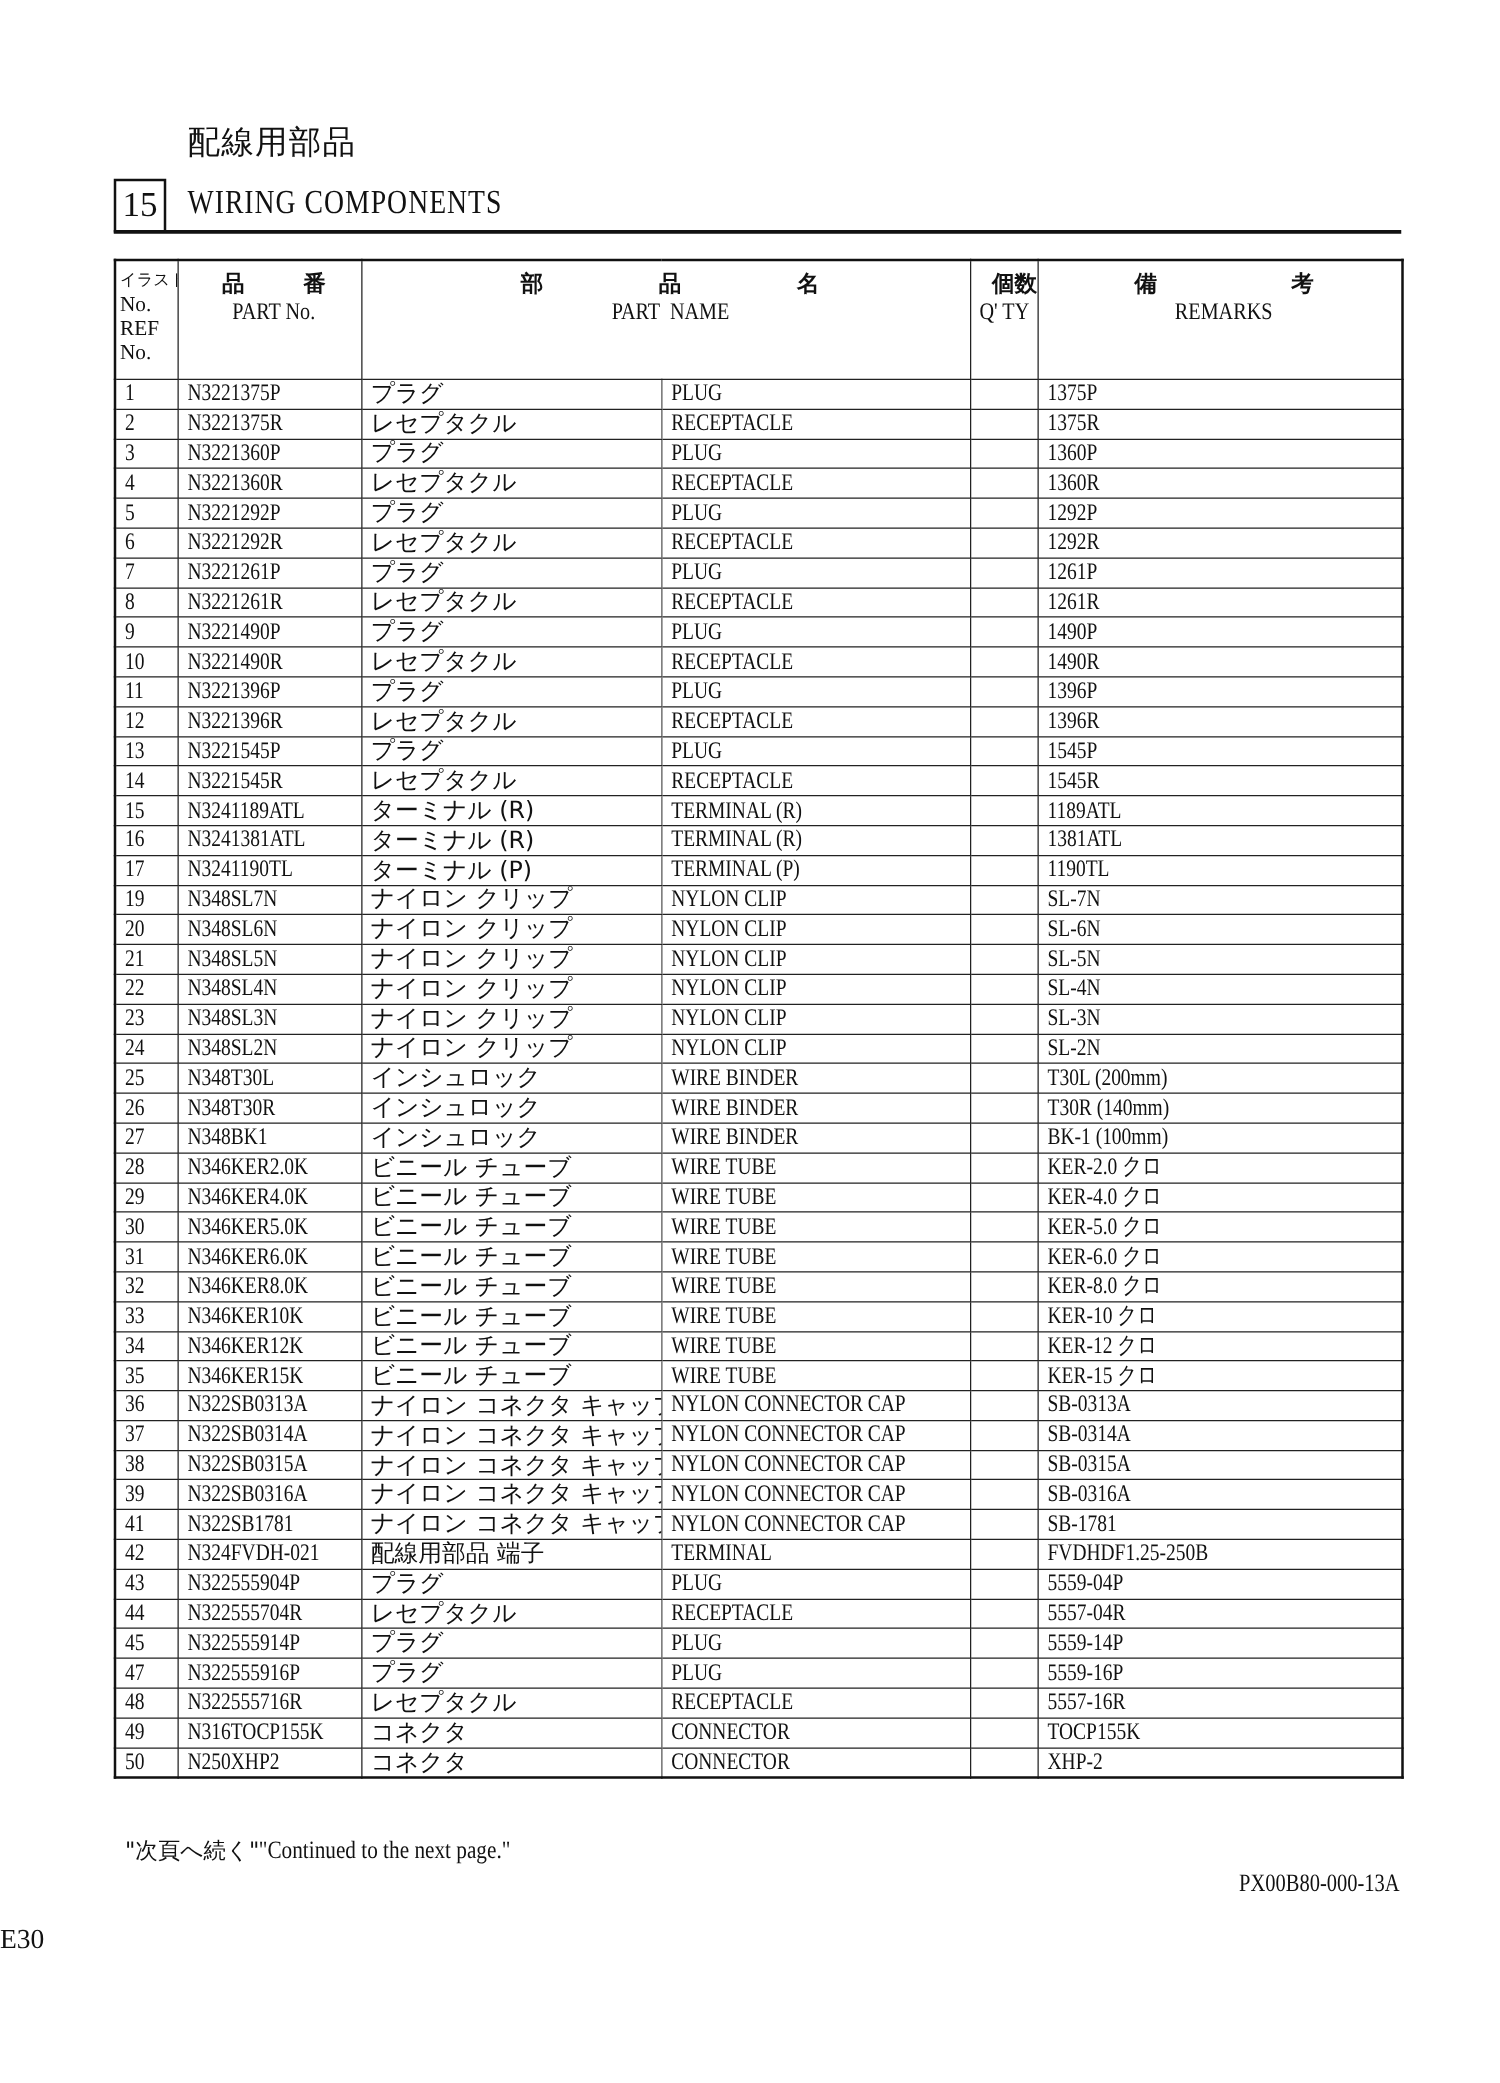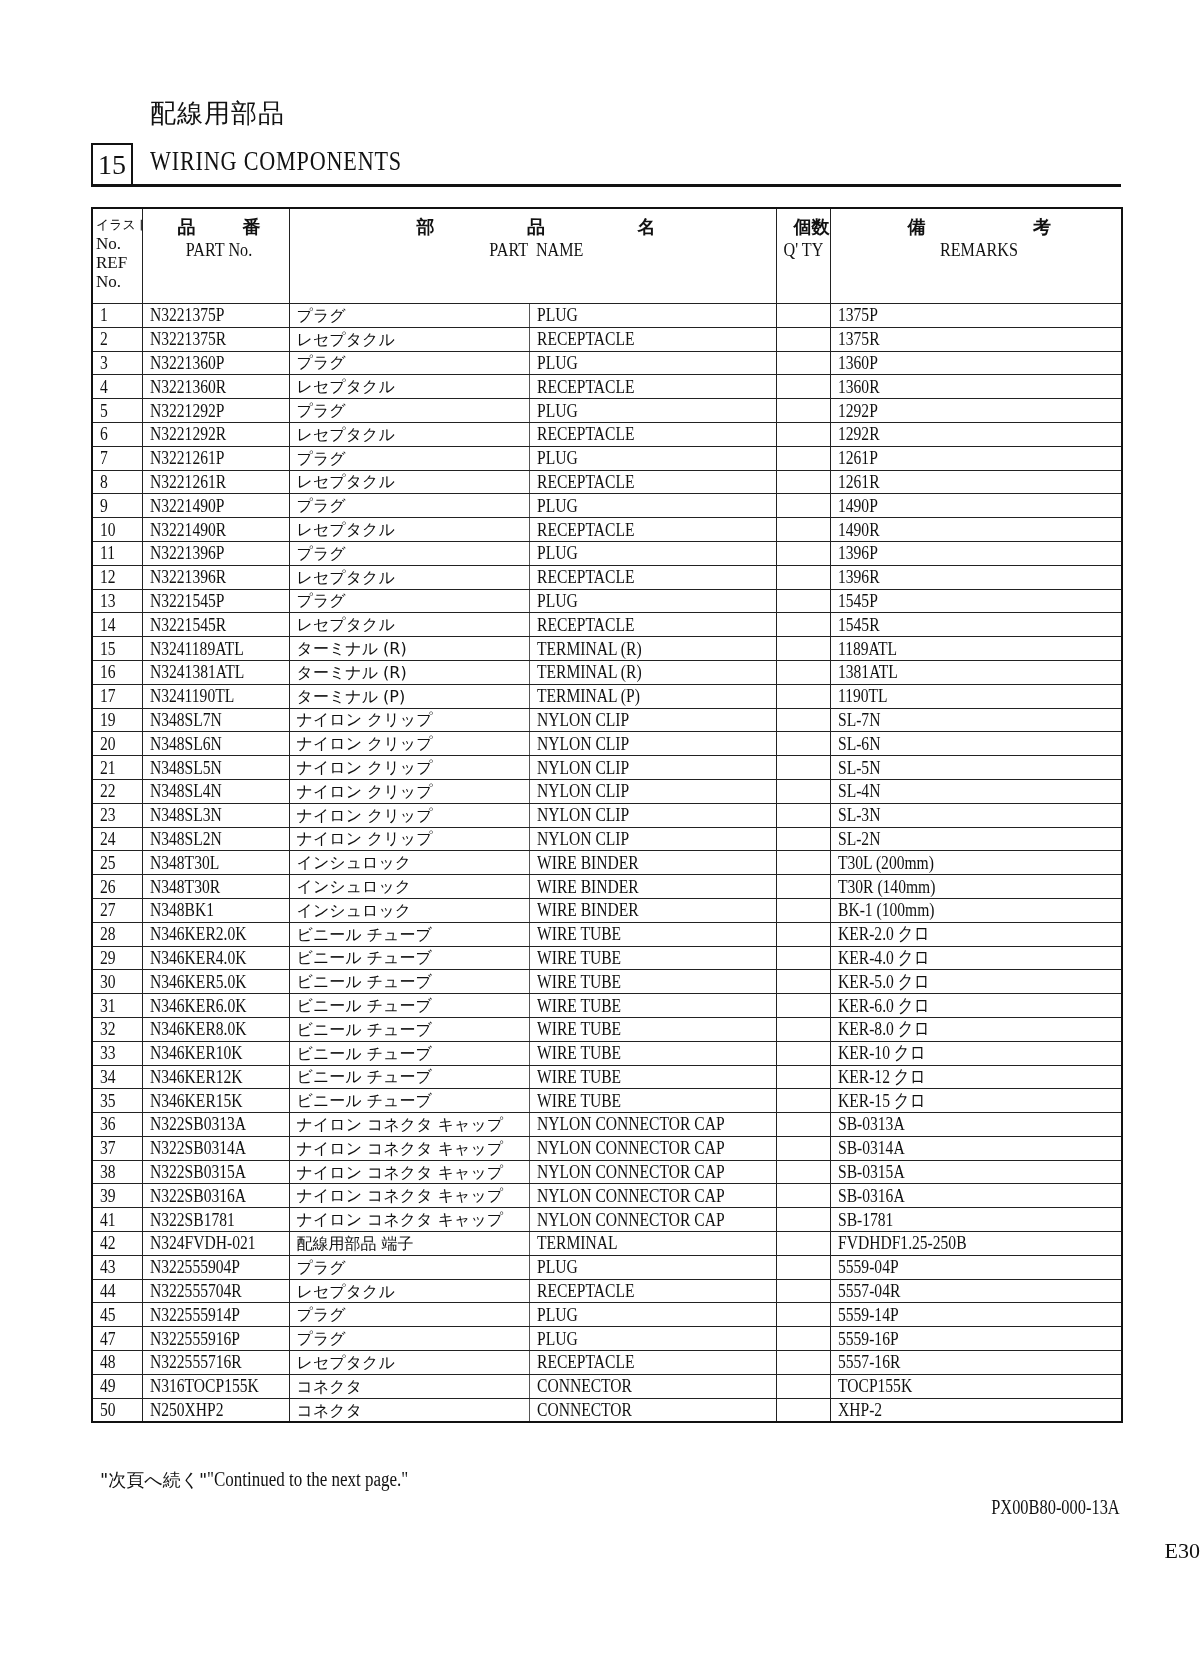--- a/index.html
+++ b/index.html
@@ -12,29 +12,29 @@
   table.parts { position: absolute; left: 91px; top: 207px; width: 1030px; border-collapse: collapse; table-layout: fixed; font-size: 19px; }
   table.parts th, table.parts td { border: 1px solid #222; padding: 0 0 0 7px; white-space: nowrap; overflow: hidden; vertical-align: middle; }
   table.parts { border: 2px solid #111; }
   table.parts thead th { font-weight: normal; height: 88px; vertical-align: top; padding-top: 6px; }
   table.parts tbody td { height: 22.8px; line-height: 20px; }
   .hdr-ref { text-align: left; font-size: 17px; line-height: 19px; padding-left: 3px !important; }
   .hdr-center { text-align: center; }
   .jp-h { font-family: "DejaVu Sans", sans-serif; font-weight: bold; font-size: 18px; padding-left: 17px; }
   .en-h { font-size: 19px; display: inline-block; transform: scaleX(0.85); }
   .spread { display: flex; justify-content: space-between; padding: 0 28px; }
-  .jp-cell { font-family: "DejaVu Sans", sans-serif; font-size: 16px; }
+  .jp-cell { font-family: "DejaVu Sans", sans-serif; font-size: 19px; }
   .cond { display: inline-block; transform: scaleX(0.82); transform-origin: left center; }
   td.col-jpname { border-right: none !important; }
   td.col-enname { border-left: 1px solid #555 !important; }
   .continued { position: absolute; left: 100px; top: 1468px; font-size: 20px; }
   .continued .jp { font-family: "DejaVu Sans", sans-serif; font-size: 18px; }
   .continued .en { display: inline-block; transform: scaleX(0.85); transform-origin: left center; }
   .doc-code { position: absolute; right: 80px; top: 1496px; font-size: 20px; transform: scaleX(0.82); transform-origin: right top; }
-  .page-num { position: absolute; left: 0; width: 1200px; text-align: right; top: 1538px; font-size: 22px; }
+  .page-num { position: absolute; left: 0; width: 1200px; text-align: left; top: 1538px; font-size: 22px; }
 </style>
 </head>
 <body>
 
 <div class="title-jp">配線用部品</div>
 <div class="section-box">15</div>
 <div class="title-en">WIRING COMPONENTS</div>
 <div class="title-rule"></div>
 
 <table class="parts">

